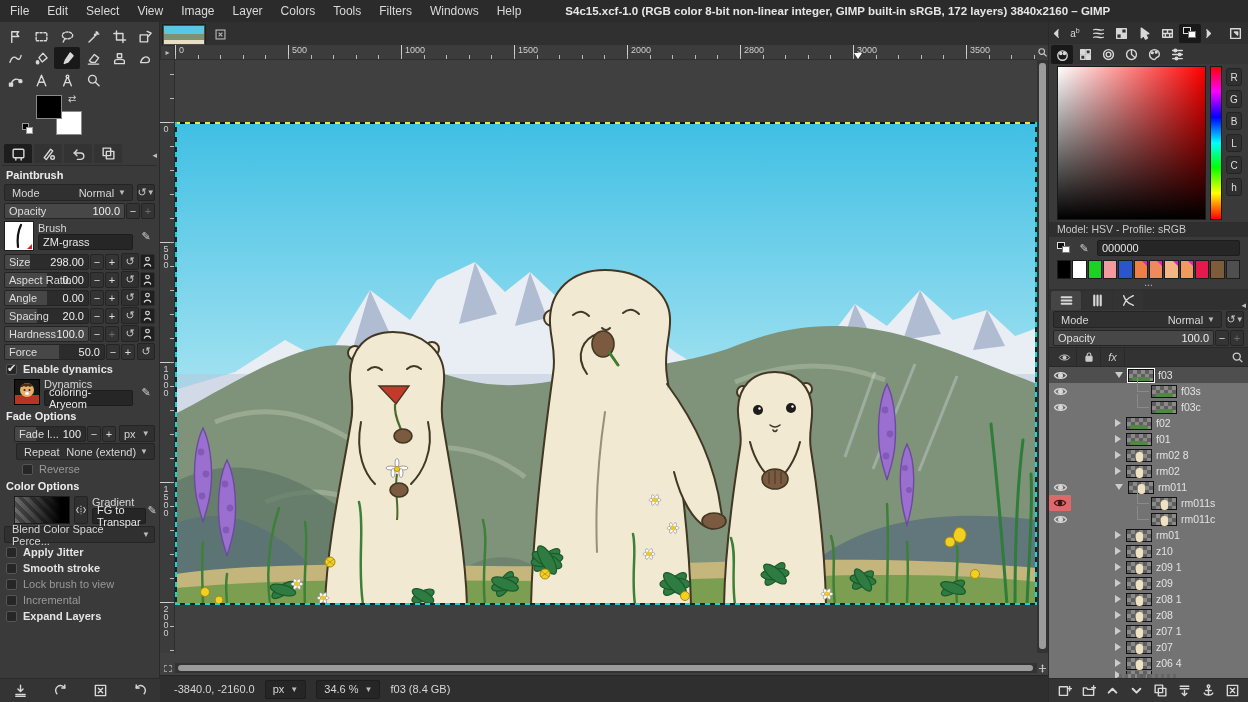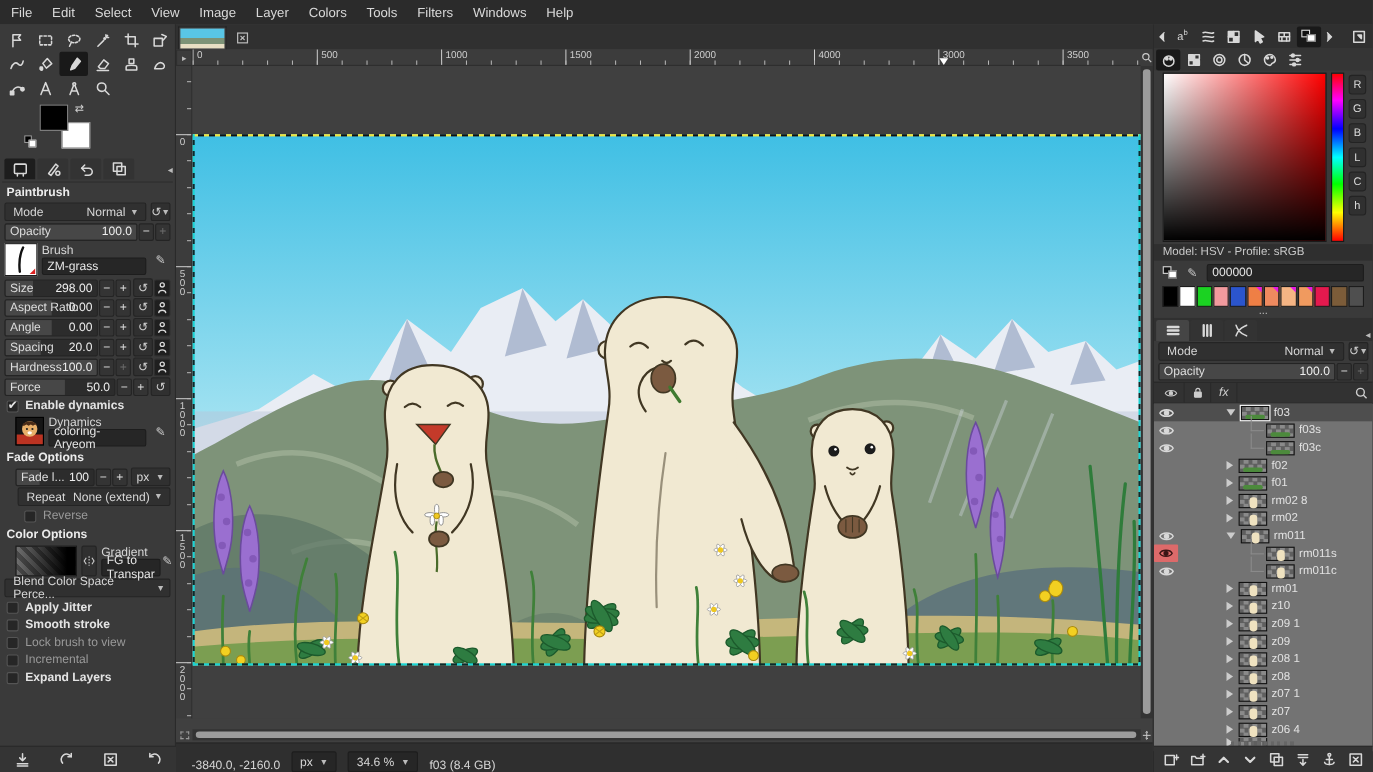--- a/index.html
+++ b/index.html
@@ -99,21 +99,21 @@
   .cb.l{left:0;top:0;bottom:0;width:2px;background:repeating-linear-gradient(180deg,#19d4d4 0 5px,#0b2b2b 5px 10px);}
   .cb.r{right:0;top:0;bottom:0;width:2px;background:repeating-linear-gradient(180deg,#19d4d4 0 5px,#0b2b2b 5px 10px);}
   .zoomcorner{position:absolute;right:0;top:23px;width:11px;height:15px;display:flex;align-items:center;justify-content:center;background:#3c3c3c;}
   .vscroll{position:absolute;right:0;top:38px;width:11px;bottom:49px;background:#333;}
   .vscroll .th{position:absolute;left:2px;right:2px;top:3px;bottom:4px;background:#9b9b9b;border-radius:3px;}
   .hscroll{position:absolute;left:15px;right:11px;bottom:29px;height:10px;background:#333;}
   .hscroll .th{position:absolute;top:2px;bottom:2px;left:3px;right:4px;background:#9b9b9b;border-radius:3px;}
   .qmask{position:absolute;left:1px;bottom:29px;width:13px;height:10px;display:flex;align-items:center;justify-content:center;}
   .qmask i{width:8px;height:7px;border:1px dashed #999;display:block;}
   .navbtn{position:absolute;right:0;bottom:29px;width:11px;height:10px;display:flex;align-items:center;justify-content:center;}
-  .statusbar{position:absolute;left:0;right:0;bottom:0;height:27px;background:#2f2f2f;display:flex;align-items:flex-end;gap:10px;padding:0 14px;border-top:1px solid #262626;}
+  .statusbar{position:absolute;left:0;right:0;bottom:0;height:27px;background:#2f2f2f;display:flex;align-items:center;gap:10px;padding:0 14px;border-top:1px solid #262626;}
   .sbtn{background:#262626;border:1px solid #1d1d1d;border-radius:2px;height:19px;display:flex;align-items:center;gap:6px;padding:0 7px;}
   
   .right-panel{position:absolute;right:0;top:22px;bottom:0;width:200px;background:#3a3a3a;border-left:1px solid #2a2a2a;}
   .docktabs{display:flex;align-items:center;gap:1px;height:22px;background:#303030;padding:0 2px;}
   .dtab{width:22px;height:19px;display:flex;align-items:center;justify-content:center;border-radius:2px;}
   .dtab.active{background:#191919;}
   .dtab.arrow{width:12px;}
   .docktabs .spacer{flex:1;}
   .fgbgmini{position:relative;width:14px;height:12px;}
   .fgbgmini .a{position:absolute;left:0;top:0;width:8px;height:7px;background:#111;border:1px solid #ddd;}
@@ -173,20 +173,21 @@
         <span class="mitem">Select</span>
         <span class="mitem">View</span>
         <span class="mitem">Image</span>
         <span class="mitem">Layer</span>
         <span class="mitem">Colors</span>
         <span class="mitem">Tools</span>
         <span class="mitem">Filters</span>
         <span class="mitem">Windows</span>
         <span class="mitem">Help</span>
       </span>
+    <span class="wtitle">S4c15.xcf-1.0 (RGB color 8-bit non-linear integer, GIMP built-in sRGB, 172 layers) 3840x2160 – GIMP</span>
   </div>
 
   <div class="left-panel">
     <div class="toolgrid" id="toolgrid">
         <div class="tool">
           <svg class="ic" width="15" height="15" viewBox="0 0 14 14" stroke="#d8d8d8" fill="none" stroke-width="1.3" stroke-linecap="round" stroke-linejoin="round">
             <path d="M3.5 12.5v-10h6.5L8.2 4.8 10 7H3.5"></path>
           </svg>
         </div>
         <div class="tool">
@@ -575,21 +576,21 @@
           </svg>
       </div>
     </div>
     <div class="corner-tl">▸</div>
     <div class="hruler" id="hruler">
         <span class="rlab" style="left: 4px;">0</span>
         <span class="rlab" style="left: 117px;">500</span>
         <span class="rlab" style="left: 230px;">1000</span>
         <span class="rlab" style="left: 343px;">1500</span>
         <span class="rlab" style="left: 456px;">2000</span>
-        <span class="rlab" style="left: 569px;">4000</span>
+        <span class="rlab" style="left: 569px;">2800</span>
         <span class="rlab" style="left: 682px;">3000</span>
         <span class="rlab" style="left: 795px;">3500</span>
         <div class="marker" style="left: 679px;"></div>
       </div>
     <div class="vruler" id="vruler">
         <span class="rlab" style="top: 64px;">0</span>
         <span class="rlab" style="top: 184px;">500</span>
         <span class="rlab" style="top: 304px;">1000</span>
         <span class="rlab" style="top: 424px;">1500</span>
         <span class="rlab" style="top: 544px;">2000</span>

